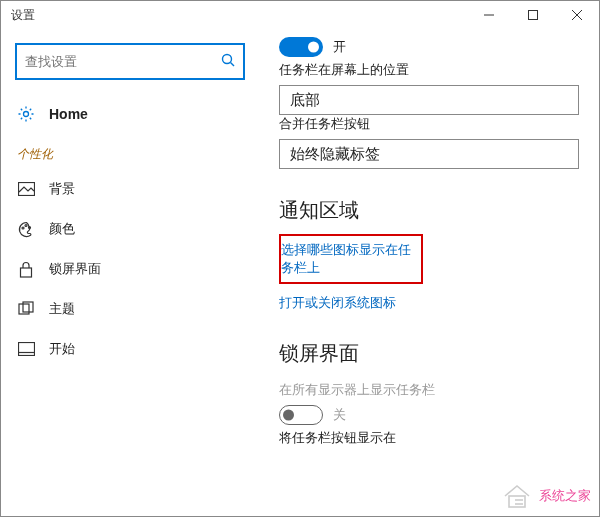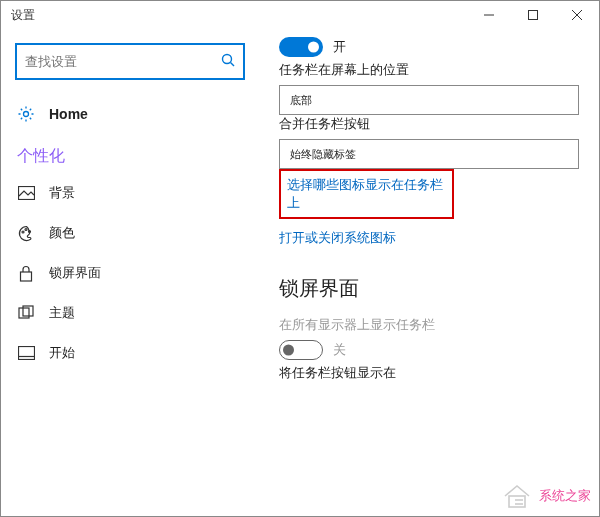--- a/index.html
+++ b/index.html
@@ -10,36 +10,36 @@
   .winbtn { width: 44px; height: 28px; display: flex; align-items: center; justify-content: center; font-size: 11px; color: #333; }
   .winbtn svg { stroke: #333; fill: none; }
   .content { flex: 1; display: flex; overflow: hidden; }
   .sidebar { width: 258px; border-right: 0; display: flex; flex-direction: column; }
   .searchbox { margin: 14px 14px 14px 14px; border: 2px solid #0078d7; height: 37px; display: flex; align-items: center; padding: 0 8px; }
   .searchbox input { border: none; outline: none; flex: 1; font-size: 13px; color: #888; background: transparent; }
   .searchbox .sicon { color: #0078d7; }
   .navitem { display: flex; align-items: center; height: 40px; padding-left: 16px; font-size: 13px; color: #222; gap: 14px; cursor: default; }
   .navitem.home { font-weight: 600; font-size: 14px; text-align: center; }
   .navitem.selected { background: #7ab8e6; }
-  .section-label { font-size: 16px; color: #8b5cf6; padding: 12px 0 6px 16px; }
+  .section-label { font-size: 12px; color: #a16207; padding: 12px 0 6px 16px; font-style: italic; }
   .nicon { width: 18px; height: 18px; display: flex; align-items: center; justify-content: center; color: #333; }
   .main { flex: 1; padding: 8px 20px 0 20px; overflow: hidden; font-size: 13px; color: #222; position: relative; }
   .setting-label { margin-bottom: 6px; font-size: 13px; }
   .setting-label.first { margin-top: 10px; }
   .toggle { display: flex; align-items: center; gap: 10px; margin-bottom: 4px; }
   .toggle-track { width: 44px; height: 20px; border-radius: 10px; position: relative; }
   .toggle-track.on { background: #0078d7; }
   .toggle-track.off { background: #fff; border: 1.5px solid #666; }
   .toggle-thumb { width: 11px; height: 11px; border-radius: 50%; position: absolute; top: 50%; transform: translateY(-50%); }
   .toggle-track.on .toggle-thumb { right: 4px; background: #fff; }
   .toggle-track.off .toggle-thumb { left: 3px; background: #666; }
-  .selectbox { border: 1.5px solid #888; height: 30px; display: flex; align-items: center; padding: 0 10px; font-size: 11px; width: 300px; }
+  .selectbox { border: 1.5px solid #888; height: 30px; display: flex; align-items: center; padding: 0 10px; font-size: 15px; width: 300px; }
   .section-heading { font-size: 20px; margin-top: 28px; margin-bottom: 10px; font-weight: 400; }
   .link { color: #0067c0; font-size: 13px; display: block; margin-bottom: 14px; cursor: pointer; }
-  .link.highlighted { border: 2px solid #d40000; padding: 5px 6px; width: 175px; margin-bottom: 10px; }
+  .link.highlighted { border: 2px solid #d40000; padding: 5px 0; width: 144px; margin-bottom: 10px; }
   .disabled-label { color: #999; font-size: 13px; margin-top: 14px; }
   .watermark { position: absolute; right: 8px; bottom: 6px; display: flex; align-items: center; gap: 6px; color: #ec4899; font-size: 13px; pointer-events: none; }
   .watermark-logo { width: 32px; height: 28px; }
 </style>
 </head>
 <body>
 
 <div class="window">
   <div class="titlebar">
     <span class="titlebar-title">设置</span>
@@ -145,20 +145,21 @@
       <div class="setting-label">任务栏在屏幕上的位置</div>
       <div class="selectbox">
         <span>底部</span>
       </div>
 
       <div class="setting-label">合并任务栏按钮</div>
       <div class="selectbox">
         <span>始终隐藏标签</span>
       </div>
 
+      <div class="section-heading">通知区域</div>
       <a class="link highlighted">选择哪些图标显示在任务栏上</a>
       <a class="link">打开或关闭系统图标</a>
 
       <div class="section-heading">锁屏界面</div>
       <div class="disabled-label">在所有显示器上显示任务栏</div>
       <div class="toggle" style="margin-top:6px;">
         <div class="toggle-track off">
             <div class="toggle-thumb"></div>
           </div>
         <span style="color:#999">关</span>

